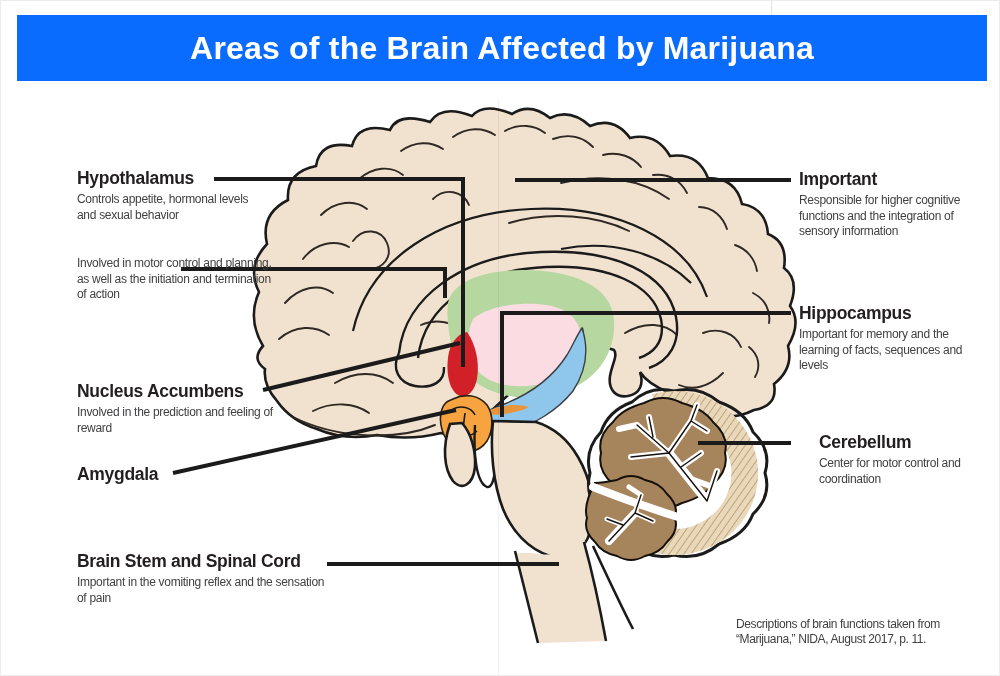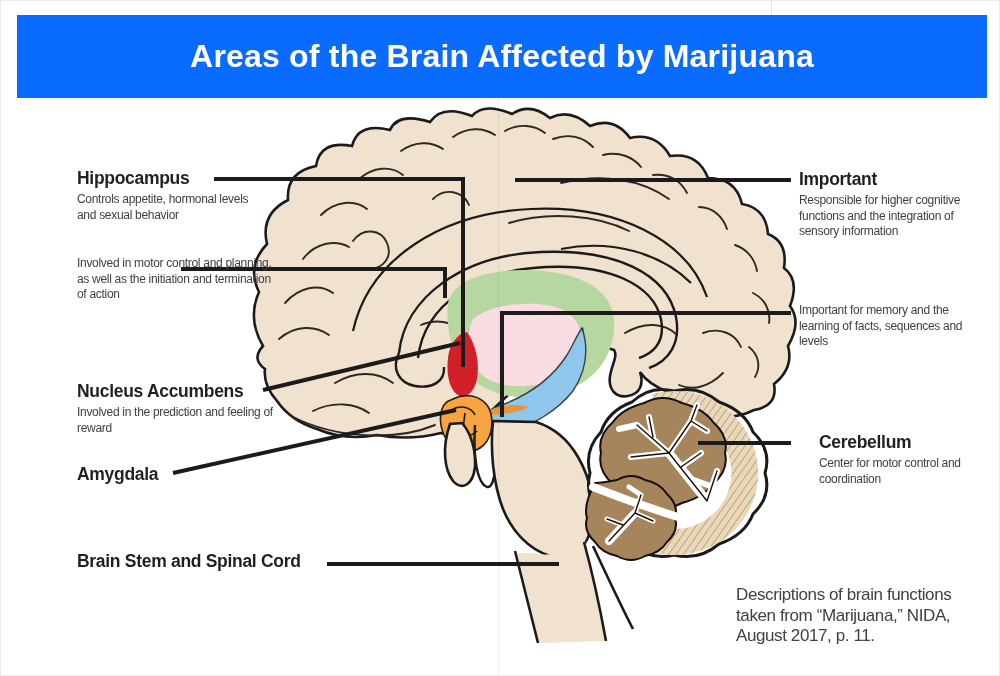--- a/index.html
+++ b/index.html
@@ -1,27 +1,27 @@
 <!DOCTYPE html>
 <html style="--header-bg: #0a6cff; --heading-text: #231f20; --body-text: #414042; --ink: #1b1b1b; --cortex: #f1e2d0; --green: #b7d7a1; --pink: #fadce2; --red: #d12028; --orange: #f7a440; --blue: #8fc7ec; --cereb-brown: #a7855c; --cereb-rim: #e9d8ba;"><head>
 <meta charset="utf-8">
 <style>
   html,body{margin:0;padding:0;background:#fff;}
   #page{position:relative;width:1000px;height:676px;background:#fff;overflow:hidden;
         font-family:"Liberation Sans",sans-serif;border:1px solid #ececec;box-sizing:border-box;}
   
-  #titlebar{position:absolute;left:16px;top:14px;width:970px;height:83px;
+  #titlebar{position:absolute;left:16px;top:14px;width:970px;height:66px;
             background:var(--header-bg,#0a6cff);display:flex;align-items:center;justify-content:center;}
   #titlebar h1{margin:0;color:#fff;font-size:32px;font-weight:bold;letter-spacing:.2px;}
   
   .label{position:absolute;color:var(--body-text,#414042);}
   .label h2{margin:0 0 3px 0;font-size:17.5px;font-weight:bold;letter-spacing:-.3px;
             color:var(--heading-text,#231f20);white-space:nowrap;}
   .label p{margin:0;font-size:12px;line-height:1.3;letter-spacing:-.3px;}
-  #footer{position:absolute;left:735px;top:584px;width:224px;font-size:17px;line-height:1.22;
+  #footer{position:absolute;left:735px;top:616px;width:224px;font-size:12px;line-height:1.22;
           letter-spacing:-.4px;color:var(--body-text,#414042);}
   
   .oln{fill:none;stroke:var(--ink,#1b1b1b);}
   .cortex{fill:var(--cortex,#f1e2d0);stroke:var(--ink,#1b1b1b);stroke-width:2.6;}
   .gyrus{fill:none;stroke:#2f2823;stroke-width:1.9;stroke-linecap:round;}
   .leader{fill:none;stroke:var(--ink,#1b1b1b);stroke-width:4;}
   .region-green{fill:var(--green,#b7d7a1);}
   .region-pink{fill:var(--pink,#fadce2);}
   .region-red{fill:var(--red,#d12028);}
   .region-orange{fill:var(--orange,#f7a440);stroke:#2b2015;stroke-width:1.6;}
@@ -176,42 +176,44 @@
       <path class="leader" d="M 262 389 L 459 342"></path>
       <path class="leader" d="M 172 472 L 455 409"></path>
       <path class="leader" d="M 326 563 L 558 563"></path>
       <path class="leader" d="M 514 179 L 790 179"></path>
       <path class="leader" d="M 790 312 L 501 312 L 501 416"></path>
       <path class="leader" d="M 697 442 L 790 442"></path>
     </g>
   </svg>
 
   <div class="label" style="left:76px;top:167px;width:186px">
-    <h2>Hippocampus</h2>
+    <h2>Hypothalamus</h2>
     <p>Controls appetite, hormonal levels and sexual behavior</p>
   </div>
   <div class="label" style="left:76px;top:255px;width:196px">
     <p>Involved in motor control and planning, as well as the initiation and termination of action</p>
   </div>
   <div class="label" style="left:76px;top:380px;width:200px">
     <h2>Nucleus Accumbens</h2>
     <p>Involved in the prediction and feeling of reward</p>
   </div>
   <div class="label" style="left:76px;top:463px;width:180px">
     <h2>Amygdala</h2>
   </div>
   <div class="label" style="left:76px;top:550px;width:258px">
     <h2>Brain Stem and Spinal Cord</h2>
+    <p>Important in the vomiting reflex and the sensation of pain</p>
   </div>
 
   <div class="label" style="left:798px;top:168px;width:180px">
     <h2>Important</h2>
     <p>Responsible for higher cognitive functions and the integration of sensory information</p>
   </div>
   <div class="label" style="left:798px;top:302px;width:182px">
+    <h2>Hippocampus</h2>
     <p>Important for memory and the learning of facts, sequences and levels</p>
   </div>
   <div class="label" style="left:818px;top:431px;width:170px">
     <h2>Cerebellum</h2>
     <p>Center for motor control and coordination</p>
   </div>
 
   <div id="footer">Descriptions of brain functions taken from “Marijuana,” NIDA, August 2017, p. 11.</div>
 
   <div class="artifact" style="left:497px;top:99px;width:1px;height:577px"></div>

